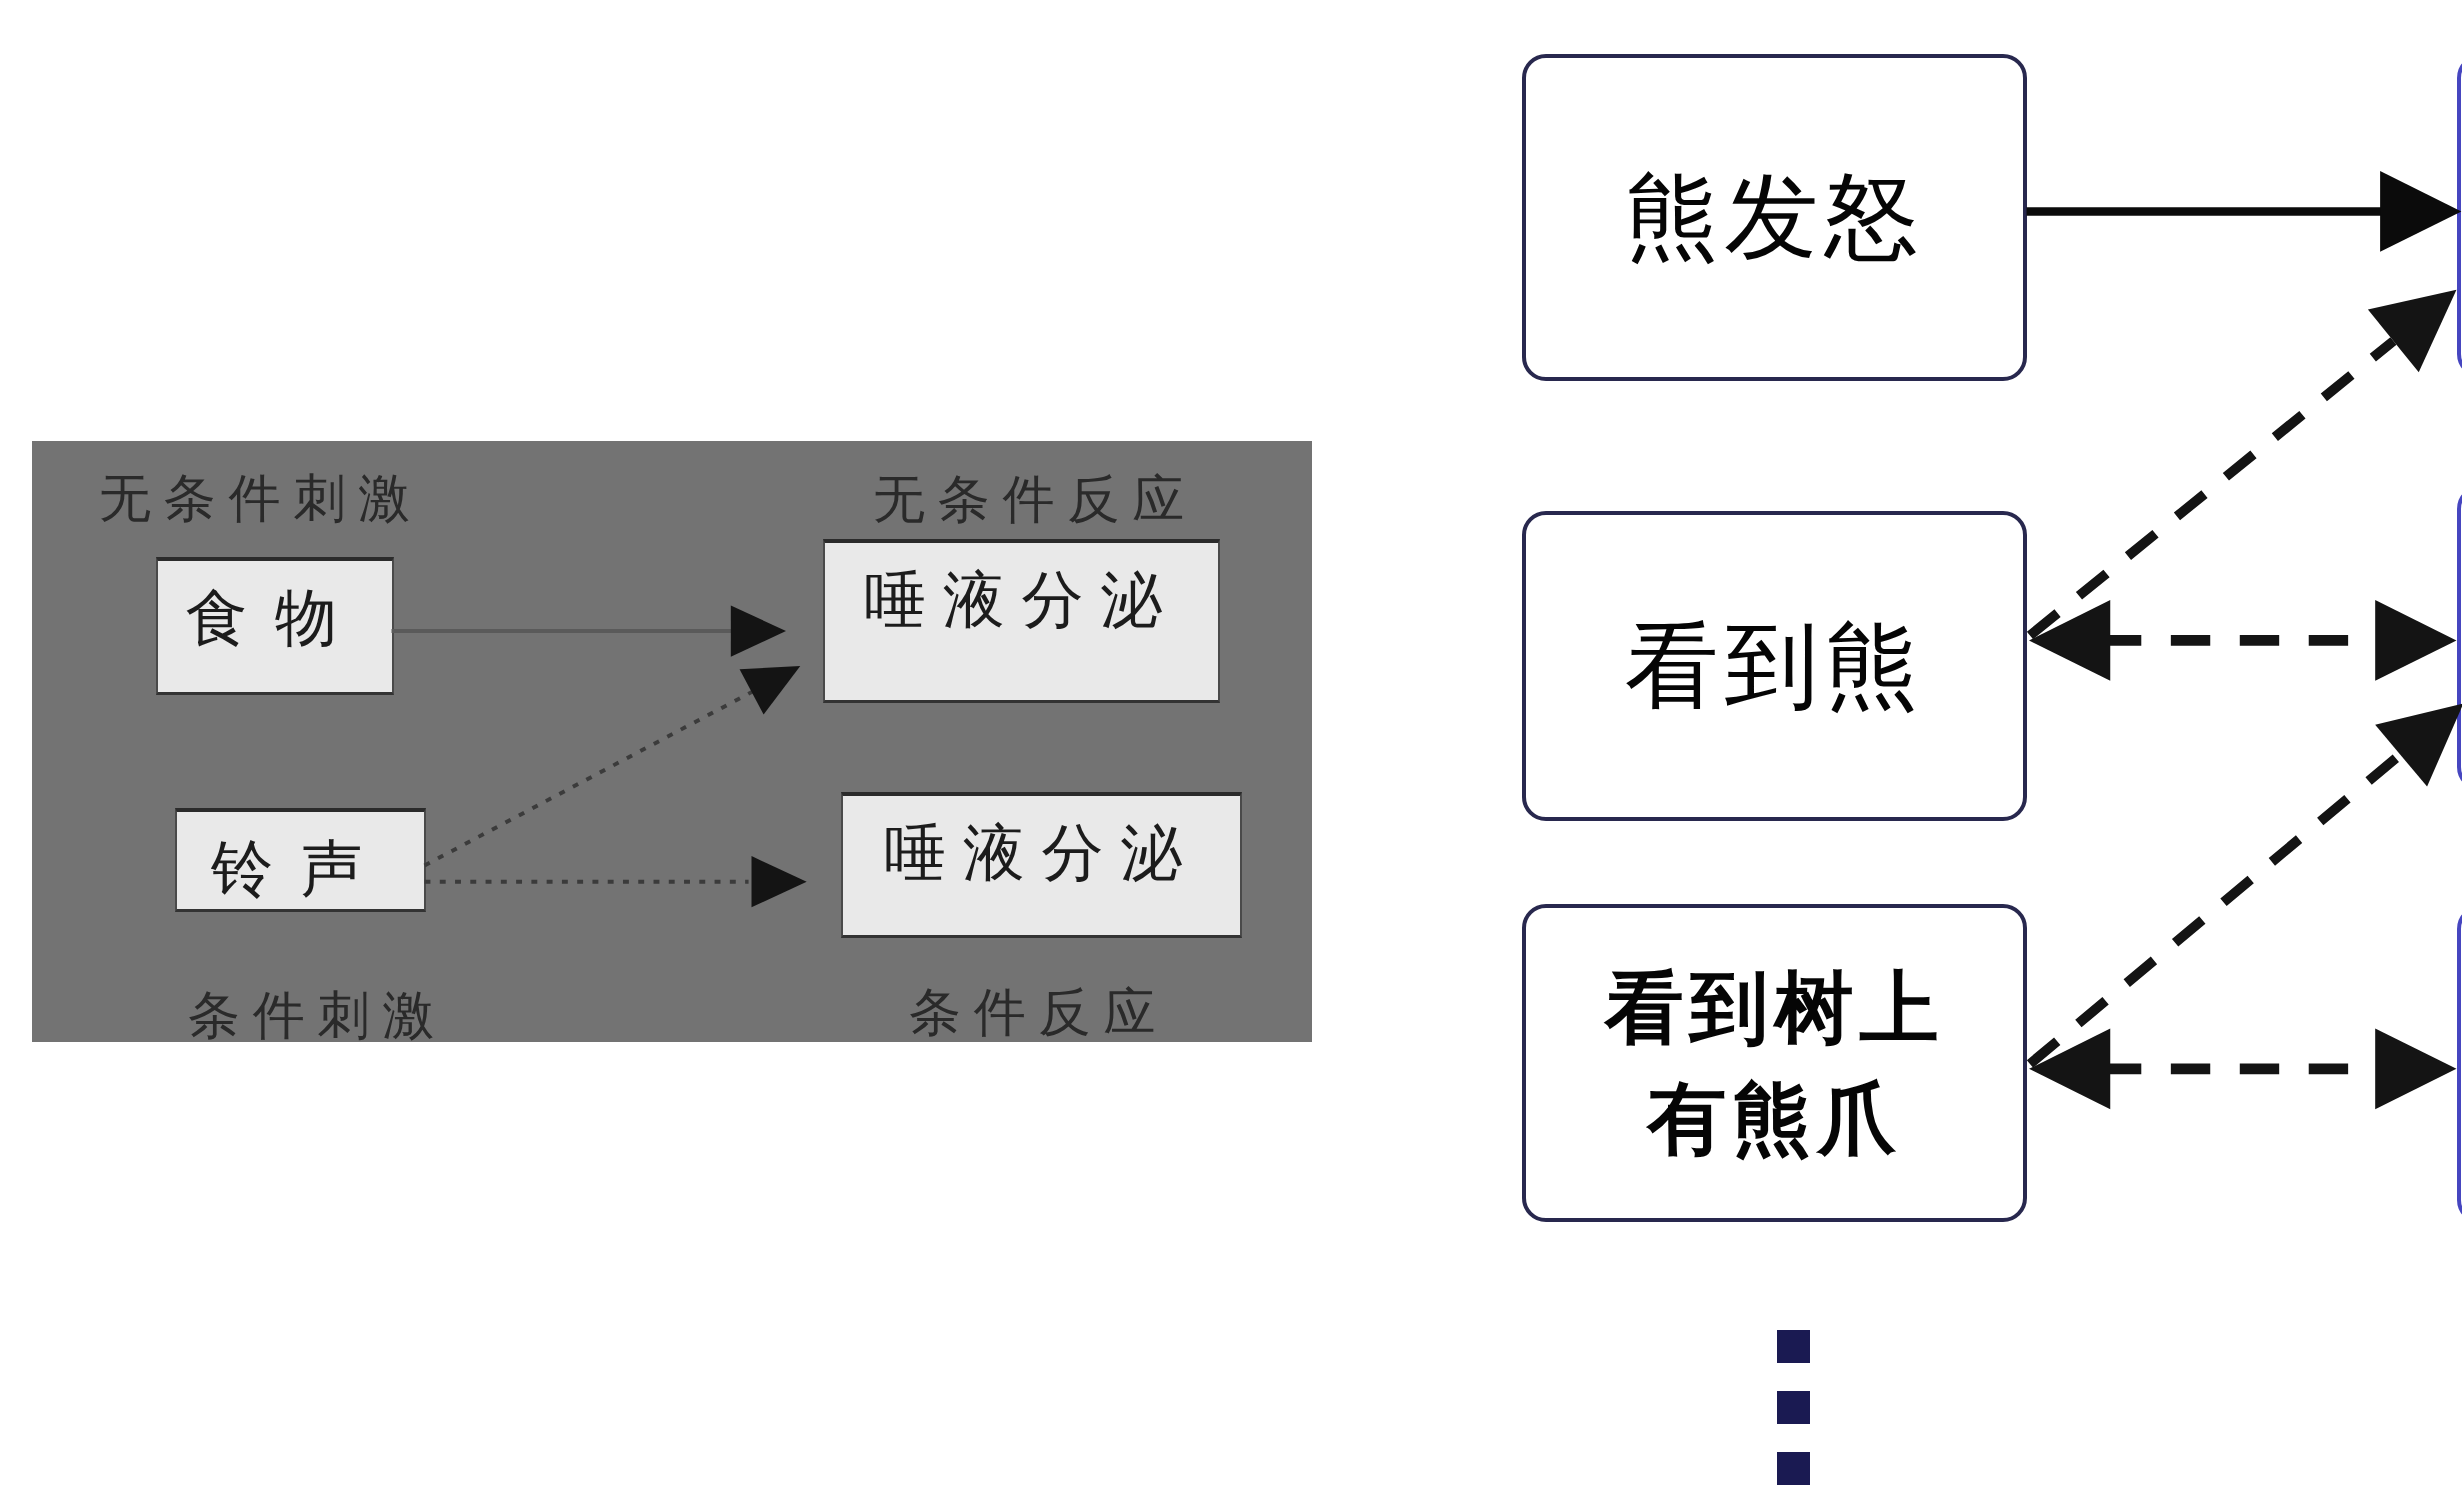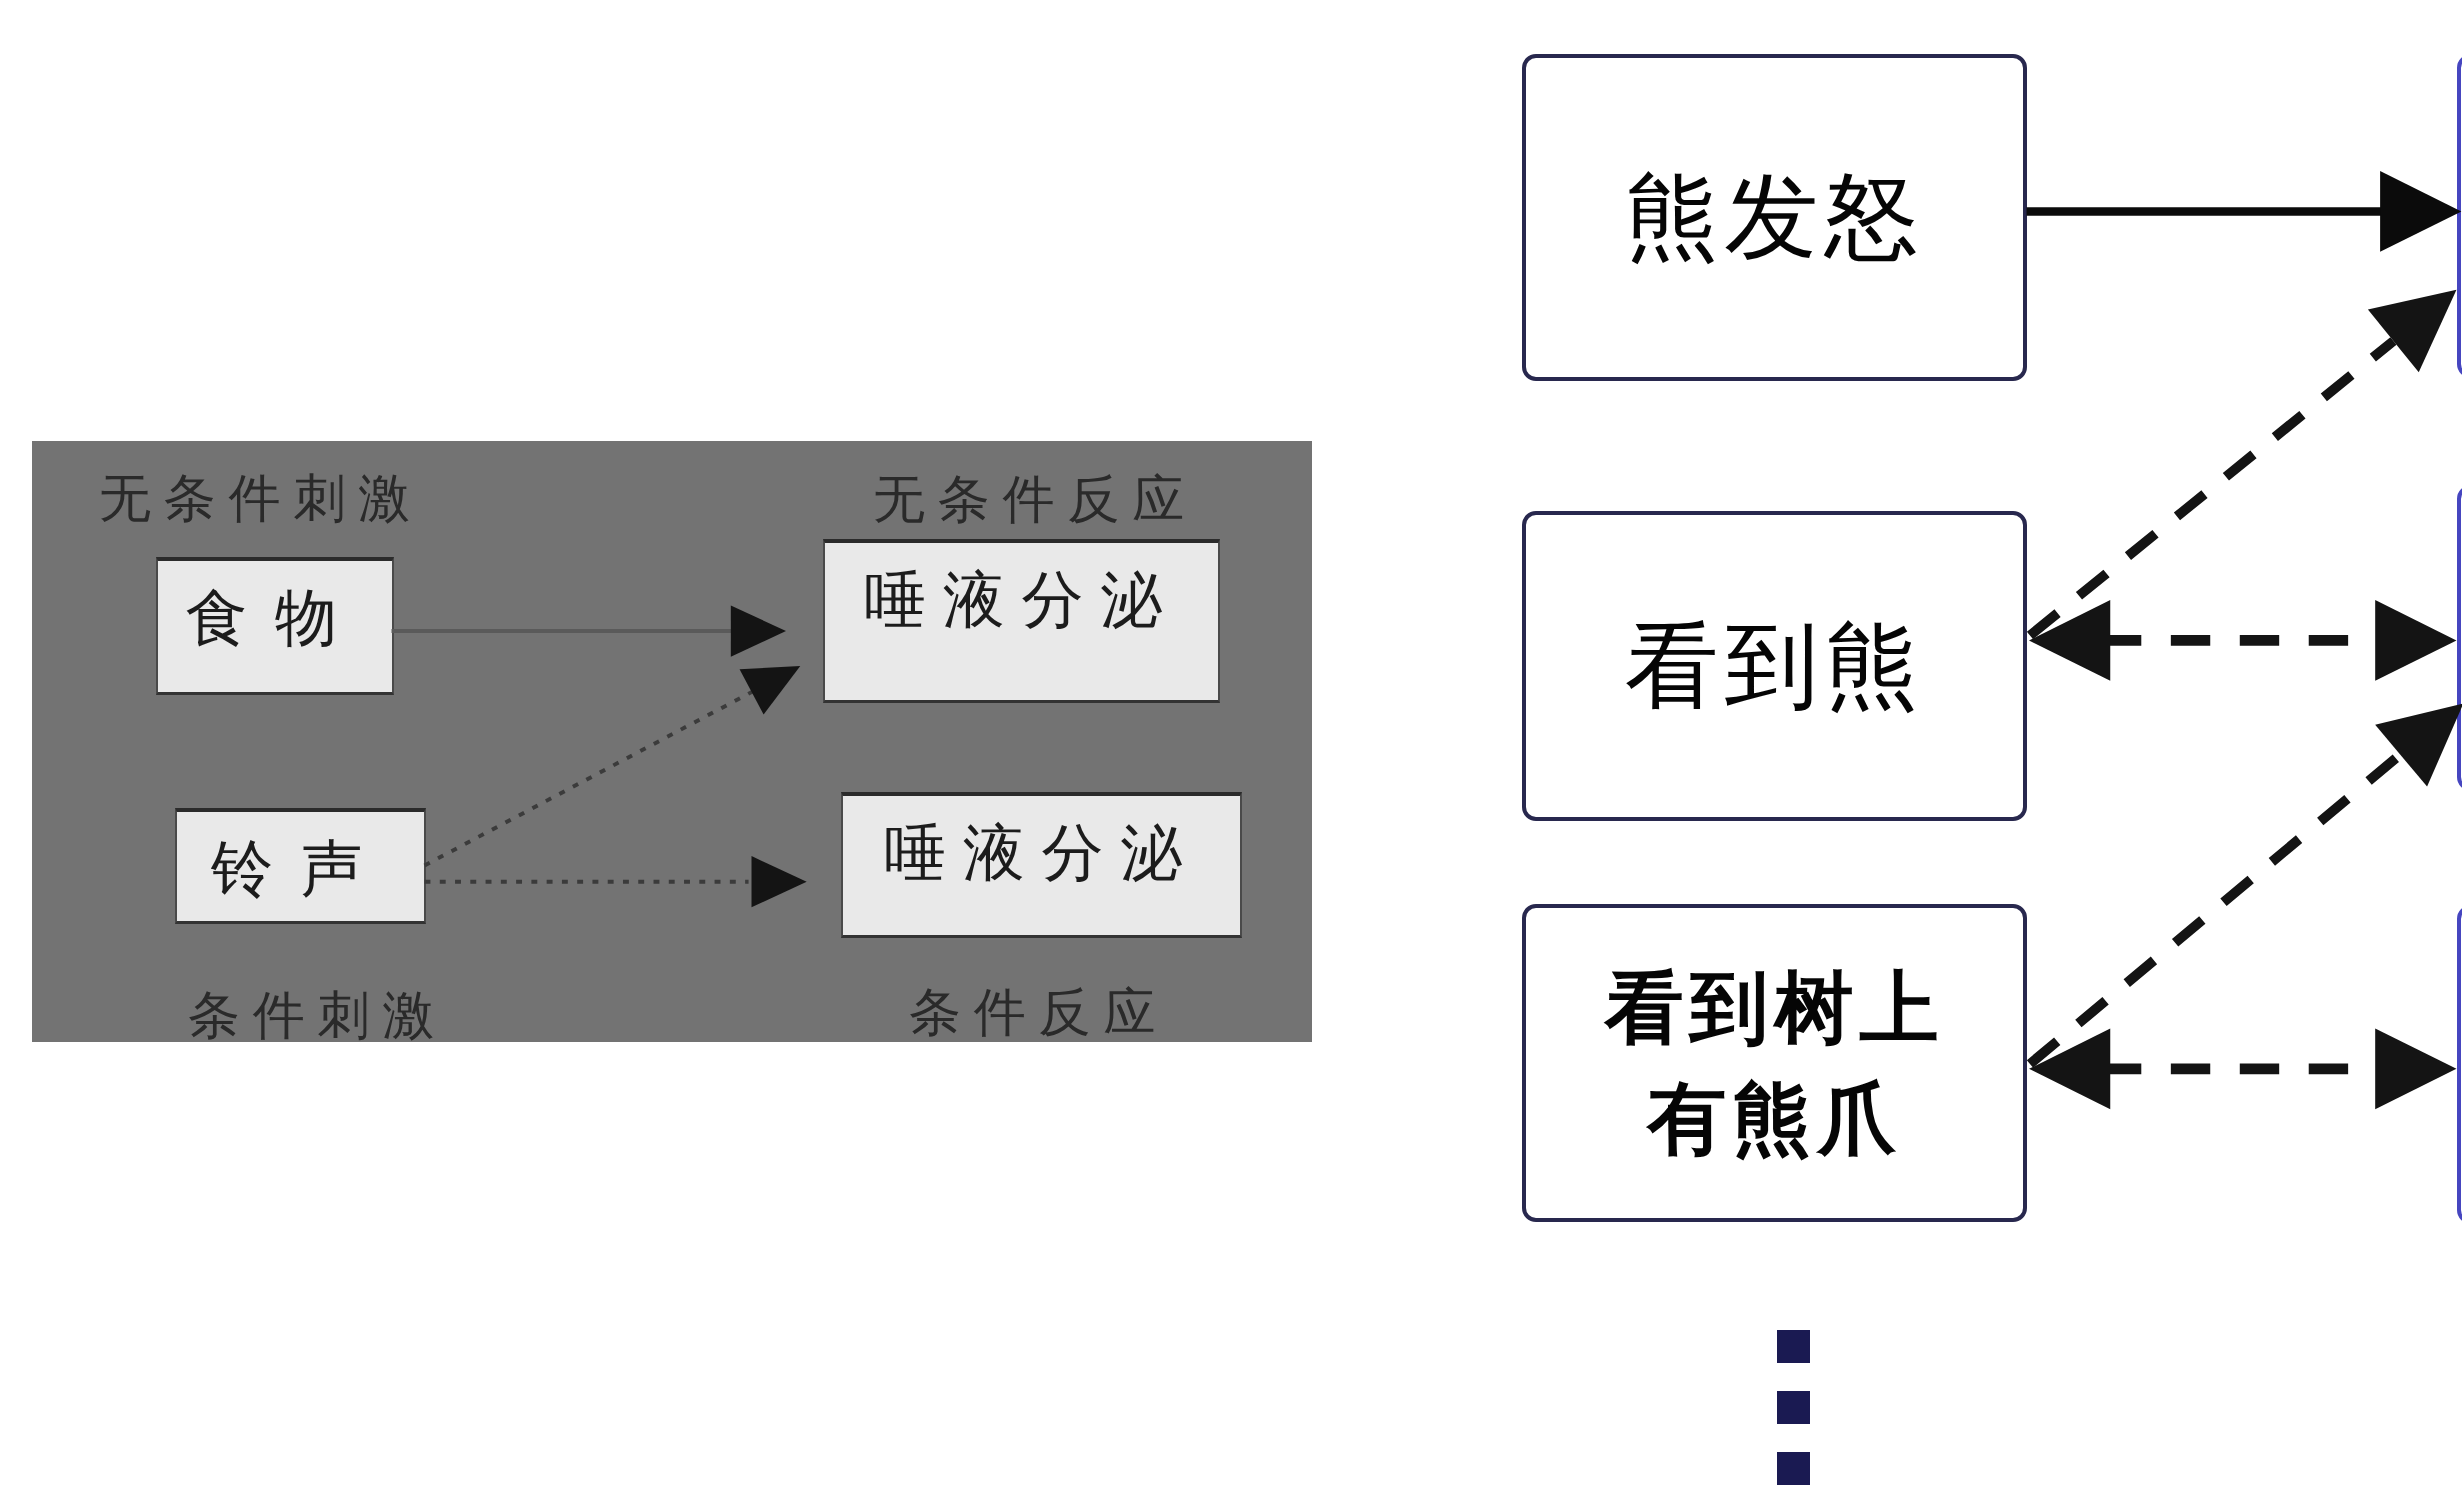--- a/index.html
+++ b/index.html
@@ -18,31 +18,31 @@
     font-weight:500;white-space:nowrap;
   }
   .pbox{
     position:absolute;background:#e9e9e9;box-sizing:border-box;
     border:2.5px solid #4a4a4a;border-top:4.4px solid #2b2b2b;border-bottom:3.9px solid #333333;
     display:flex;justify-content:center;align-items:flex-start;
     padding-top:15px;color:#1c1c1c;font-size:62px;font-weight:500;white-space:nowrap;
   }
   #pbox-food{left:124px;top:116px;width:238px;height:138px;letter-spacing:27.6px;}
   #pbox-sal1{left:791px;top:98px;width:397px;height:164px;letter-spacing:16.7px;}
-  #pbox-bell{left:143px;top:367px;width:251px;height:116px;letter-spacing:27.6px;}
+  #pbox-bell{left:143px;top:367px;width:251px;height:104px;letter-spacing:27.6px;}
   #pbox-sal2{left:809px;top:351px;width:401px;height:146px;letter-spacing:16.7px;}
   #plabel-us{left:67px;top:23px;}
   #plabel-ur{left:833px;top:24px;margin-left:8px;}
   #plabel-cs{left:156px;top:540px;}
   #plabel-cr{left:877px;top:537px;}
 
   
   .node{
     position:absolute;background:#ffffff;box-sizing:border-box;
-    border-radius:14px;display:flex;flex-direction:column;
+    border-radius:24px;display:flex;flex-direction:column;
     justify-content:center;align-items:center;text-align:center;
   }
   .node.stim{border:4.9px solid #28284e;color:#050505;
     font-size:94px;letter-spacing:5.9px;font-weight:500;}
   .node.val{border:4.9px solid #4646c0;color:#050505;}
   #node-bear {left:1522px;top:54px;width:505px;height:327px;}
   #node-reward{left:2457px;top:54px;width:511px;height:324px;}
   #node-see-bear{left:1522px;top:511px;width:505px;height:310px;}
   #node-value-next{left:2457px;top:485px;width:511px;height:306px;}
   #node-see-claws{left:1522px;top:904px;width:505px;height:318px;

